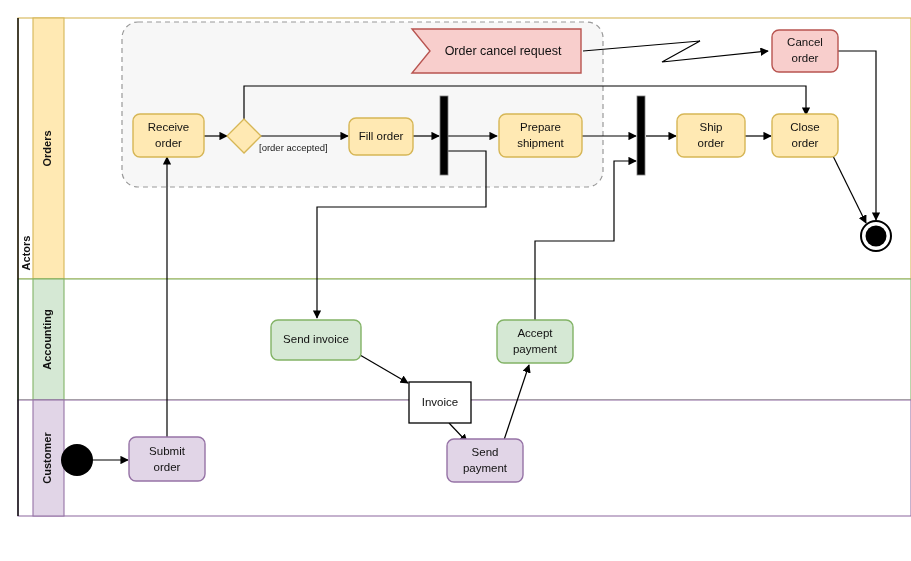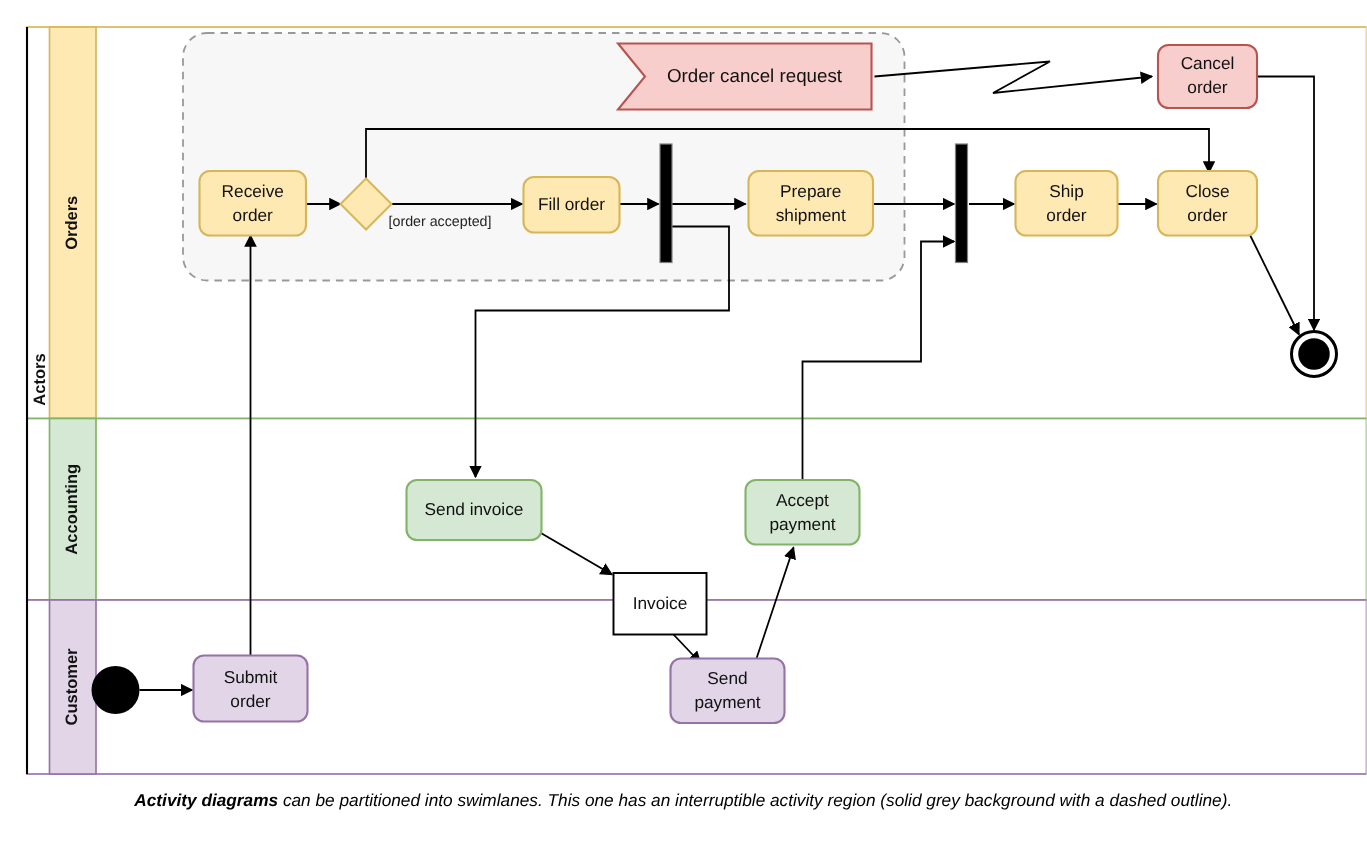--- a/index.html
+++ b/index.html
@@ -229,17 +229,14 @@
     <text class="node-label" x="440" y="403">Invoice</text>
   </g>
 
   <g>
     <polygon points="412,29 581,29 581,73 412,73 430,51" fill="#f8cecc" stroke="#b85450" stroke-width="1.4"></polygon>
     <text class="signal-label" x="503" y="51.5">Order cancel request</text>
   </g>
 
 </svg>
 
-<div class="caption-wrap">
-  <b>Activity diagrams</b><span> can be partitioned into swimlanes. This one has an interruptible activity region (solid grey background with a dashed outline).</span>
+
 </div>
 
-</div>
-
 </body></html>

